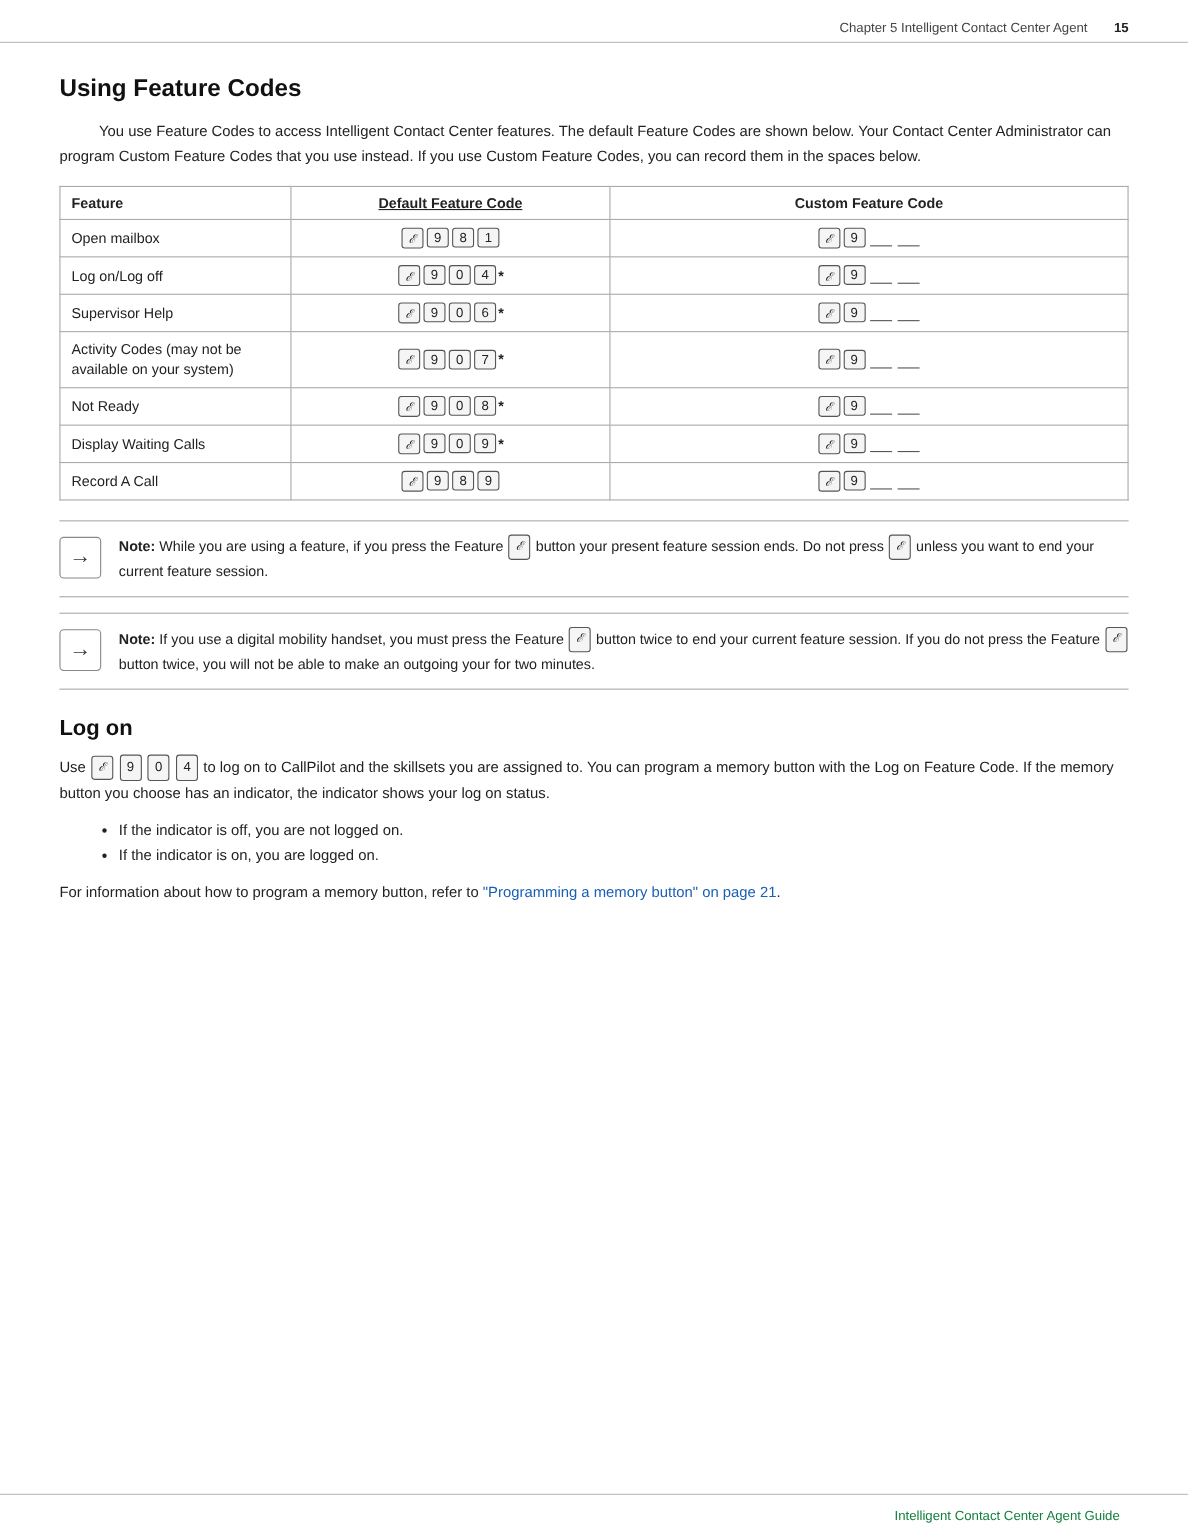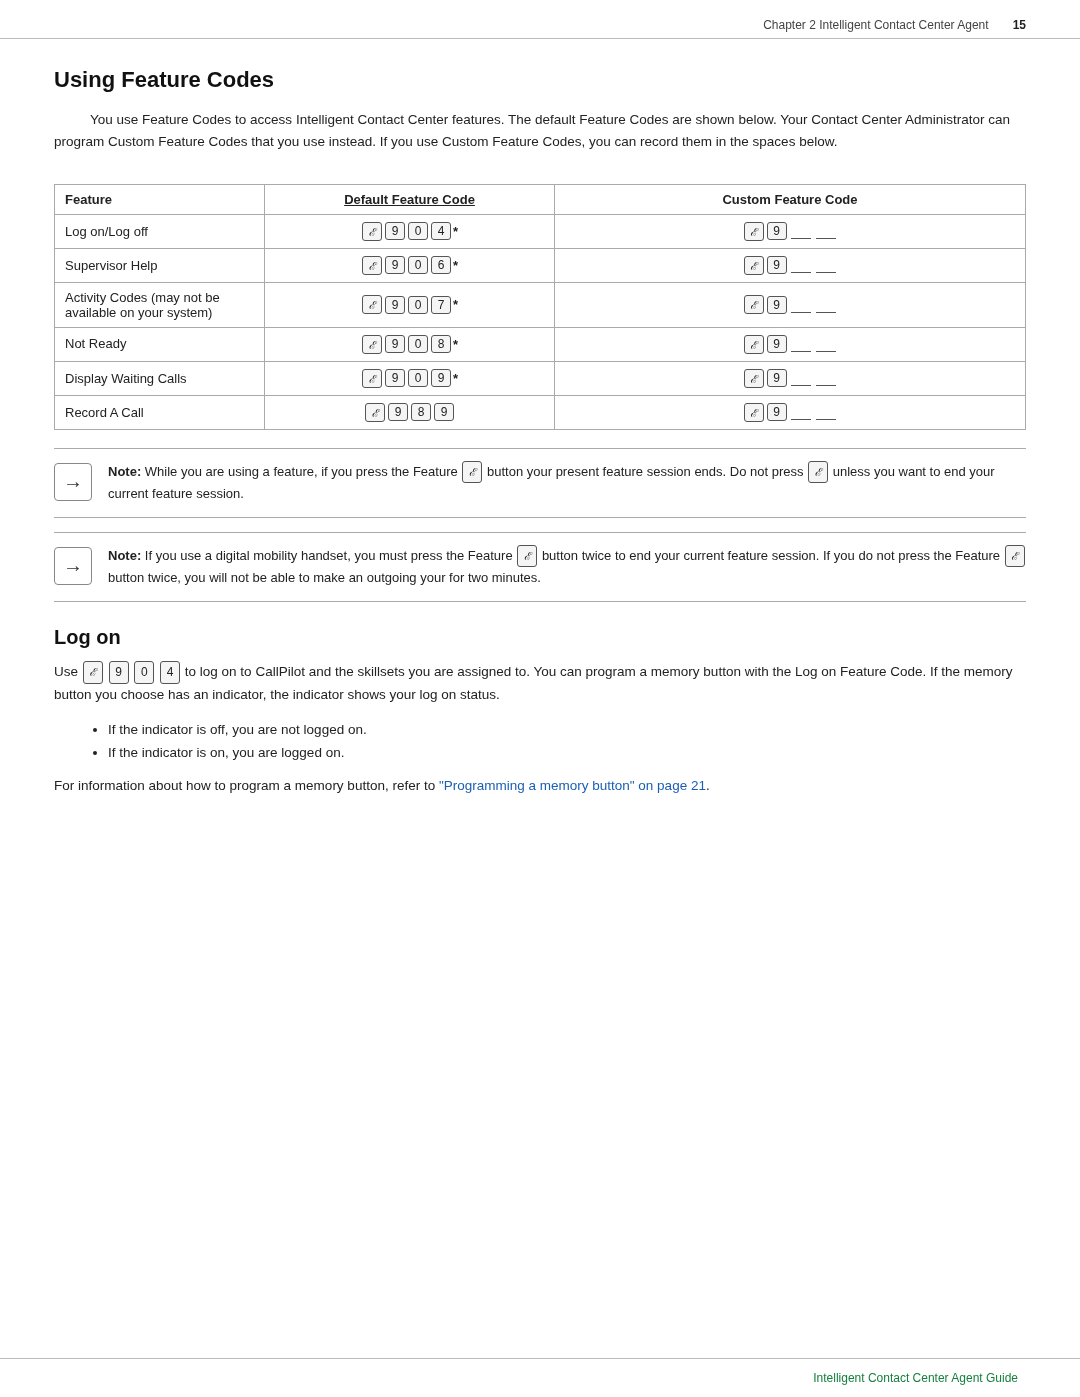--- a/index.html
+++ b/index.html
@@ -57,21 +57,21 @@
       font-size: 22px;
       font-weight: bold;
       color: #111;
       margin-bottom: 16px;
       border-bottom: none;
     }
 
     .intro-paragraph {
       text-indent: 36px;
       line-height: 1.65;
-      margin-bottom: 30px;
+      margin-bottom: 15px;
       font-size: 13.5px;
     }
 
     
     .feature-table {
       width: 100%;
       border-collapse: collapse;
       margin-bottom: 18px;
       font-size: 13px;
     }
@@ -221,41 +221,60 @@
       margin-top: 0;
     }
   </style>
 </head>
 <body>
 
 <div class="page-wrapper">
 
   <div class="page-header">
     <div class="page-header-right">
-      <span class="chapter-title">Chapter 2  Intelligent Contact Center Agent</span>
+      <span class="chapter-title">Chapter 5  Intelligent Contact Center Agent</span>
       <span class="page-number">15</span>
     </div>
   </div>
 
   <div class="page-content">
 
     <h1 class="section-heading">Using Feature Codes</h1>
 
     <p class="intro-paragraph">You use Feature Codes to access Intelligent Contact Center features. The default Feature Codes are shown below. Your Contact Center Administrator can program Custom Feature Codes that you use instead. If you use Custom Feature Codes, you can record them in the spaces below.</p>
 
     <table class="feature-table">
       <thead>
         <tr>
           <th>Feature</th>
           <th>Default Feature Code</th>
           <th>Custom Feature Code</th>
         </tr>
       </thead>
       <tbody id="table-body">
 
+      <tr>
+            <td style="font-size: 13px;">Open mailbox</td>
+            <td style="text-align: center;"><span class="key-sequence">
+                <span class="key-btn">
+                  <span class="key-feature">ℰ</span>
+                </span>
+                <span class="key-btn">9</span>
+                <span class="key-btn">8</span>
+                <span class="key-btn">1</span>
+              </span></td>
+            <td style="text-align: center;"><span class="key-sequence">
+                <span class="key-btn">
+                  <span class="key-feature">ℰ</span>
+                </span>
+                <span class="key-btn">9</span>
+                <span class="underscore-fill">&nbsp;</span>
+                <span class="underscore-fill">&nbsp;</span>
+              </span></td>
+          </tr>
           <tr>
             <td style="font-size: 13px;">Log on/Log off</td>
             <td style="text-align: center;"><span class="key-sequence">
                 <span class="key-btn">
                   <span class="key-feature">ℰ</span>
                 </span>
                 <span class="key-btn">9</span>
                 <span class="key-btn">0</span>
                 <span class="key-btn">4</span>
                 <span style="font-weight: bold;"> *</span>

